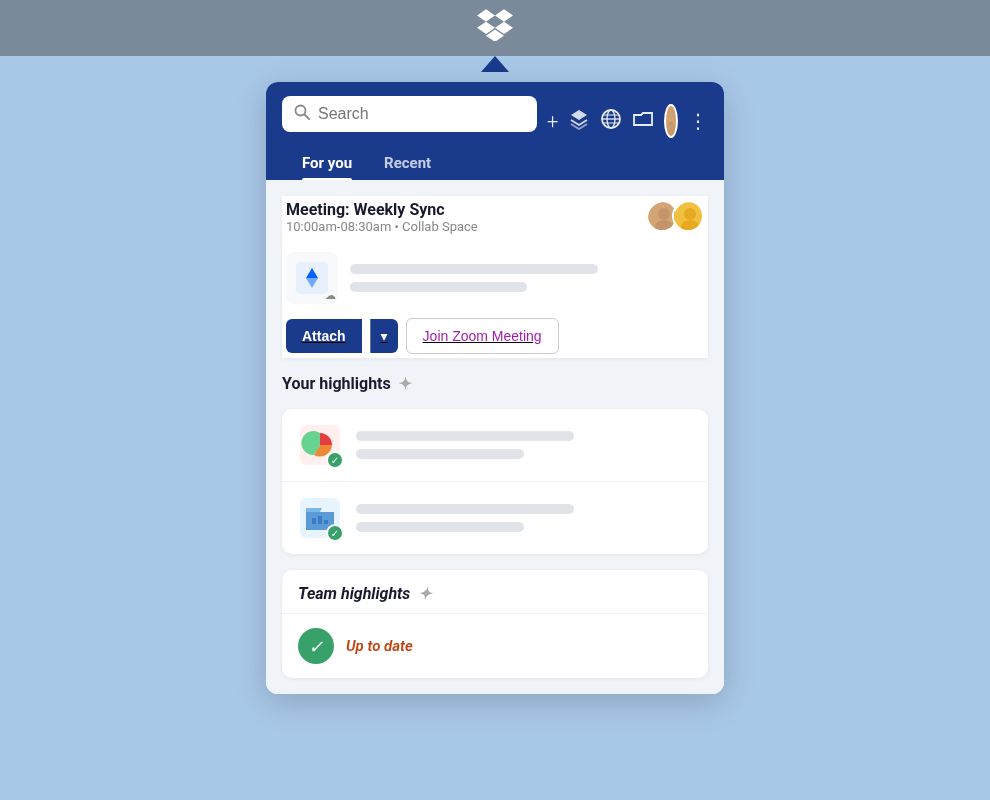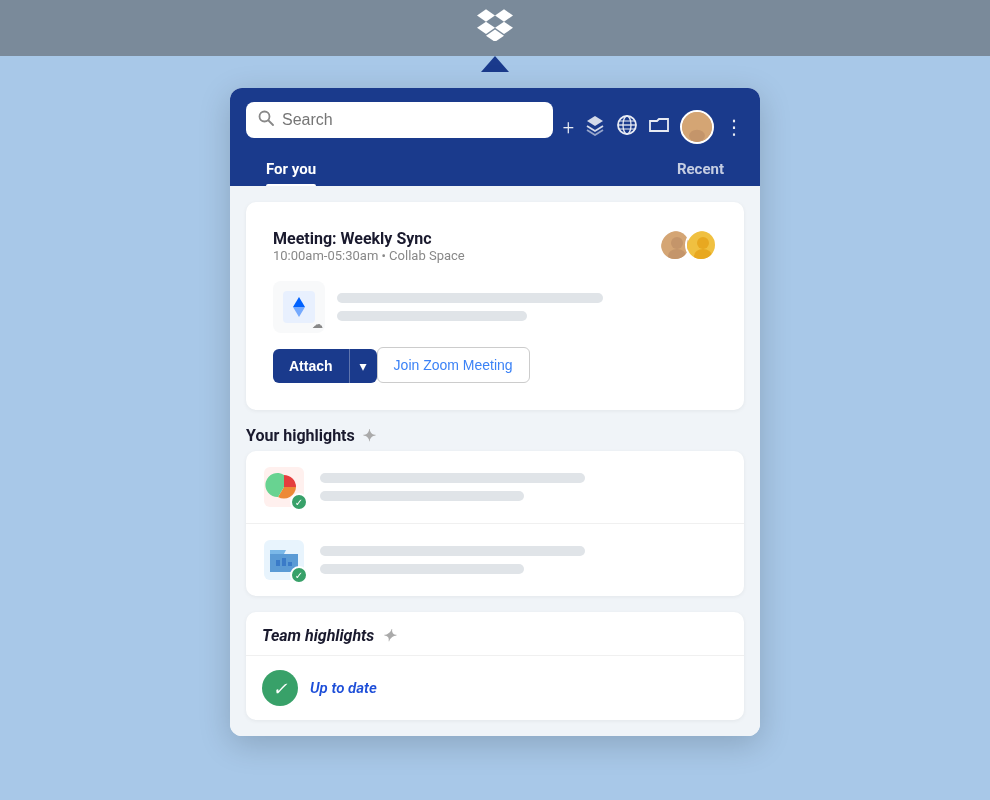--- a/index.html
+++ b/index.html
@@ -32,26 +32,26 @@
     .popup-arrow {
       width: 0;
       height: 0;
       border-left: 14px solid transparent;
       border-right: 14px solid transparent;
       border-bottom: 16px solid #1a3a8c;
       margin-top: 0;
     }
 
     .popup {
-      width: 530px;
+      width: 458px;
       background: white;
       border-radius: 12px;
       overflow: hidden;
       box-shadow: 0 8px 32px rgba(0,0,0,0.18);
-      margin-top: 16px;
+      margin-top: 10px;
     }
 
     .popup-header {
       background-color: #1a3a8c;
       padding: 14px 16px 0 16px;
     }
 
     .search-bar {
       display: flex;
       align-items: center;
@@ -80,21 +80,20 @@
       color: white;
       font-size: 18px;
       cursor: pointer;
       opacity: 0.9;
     }
 
     .nav-tabs {
       display: flex;
       gap: 0;
       padding: 0 4px;
-      justify-content: space-between;
     }
 
     .nav-tab {
       color: rgba(255,255,255,0.75);
       font-size: 15px;
       padding: 8px 16px;
       cursor: pointer;
       position: relative;
       font-weight: 700;
     }
@@ -129,22 +128,22 @@
     .popup-body {
       background: #f0f4f8;
       padding: 16px;
       display: flex;
       flex-direction: column;
       gap: 16px;
     }
 
     .meeting-card {
       background: white;
-      border-radius: 10px;
-      padding: 27px;
+      border-radius: 0;
+      padding: 4px;
       box-shadow: 0 1px 4px rgba(0,0,0,0.06);
     }
 
     .meeting-header {
       display: flex;
       justify-content: space-between;
       align-items: flex-start;
       margin-bottom: 4px;
     }
 
@@ -229,21 +228,23 @@
       height: 10px;
       background: #e0e4e8;
       border-radius: 5px;
     }
 
     .file-line.long { width: 70%; }
     .file-line.medium { width: 50%; }
 
     .meeting-actions {
       display: flex;
-      align-items: flex-end;
+      align-items: center;
+      gap: 8px;
+      text-decoration: underline;
     }
 
     .attach-btn {
       background: #1a3a8c;
       color: white;
       border: none;
       border-radius: 6px 0 0 6px;
       padding: 9px 16px;
       font-size: 14px;
       font-weight: 600;
@@ -256,37 +257,37 @@
       border: none;
       border-radius: 0 6px 6px 0;
       padding: 9px 10px;
       font-size: 14px;
       cursor: pointer;
       border-left: 1px solid rgba(255,255,255,0.3);
     }
 
     .zoom-btn {
       background: white;
-      color: #3b82f6;
+      color: #a21caf;
       border: 1.5px solid #ccc;
       border-radius: 6px;
       padding: 9px 16px;
       font-size: 14px;
       font-weight: 500;
       cursor: pointer;
     }
 
     .section-label {
       font-size: 16px;
       font-weight: 700;
       color: #1a1a2e;
       display: flex;
       align-items: center;
       gap: 8px;
-      padding: 0 0 6px 0;
+      padding: 0 0 16px 0;
     }
 
     .sparkle-icon {
       color: #aaa;
       font-size: 16px;
     }
 
     .highlights-list {
       background: white;
       border-radius: 10px;
@@ -378,21 +379,21 @@
       align-items: center;
       justify-content: center;
       font-size: 18px;
       color: white;
       flex-shrink: 0;
     }
 
     .uptodate-text {
       font-size: 15px;
       font-weight: 600;
-      color: #1d4ed8;
+      color: #c2410c;
     }
   </style>
 </head>
 <body>
 
 <div class="top-bar">
   <div class="dropbox-logo">
     <svg width="36" height="32" viewBox="0 0 32 28" fill="none" xmlns="http://www.w3.org/2000/svg">
       <path d="M8 0L0 5.5L8 11L16 5.5L8 0Z" fill="white"></path>
       <path d="M24 0L16 5.5L24 11L32 5.5L24 0Z" fill="white"></path>
@@ -462,21 +463,21 @@
       </div>
     </div>
   </div>
 
   <div class="popup-body">
 
     <div class="meeting-card">
       <div class="meeting-header">
         <div>
           <div class="meeting-title">Meeting: Weekly Sync</div>
-          <div class="meeting-time">10:00am-05:30am • Collab Space</div>
+          <div class="meeting-time">10:00am-08:30am • Collab Space</div>
         </div>
         <div class="meeting-avatars">
           <div style="width:32px;height:32px;border-radius:50%;overflow:hidden;border:2px solid white;">
             <svg width="32" height="32" viewBox="0 0 32 32">
               <circle cx="16" cy="16" r="16" fill="#d4a574"></circle>
               <circle cx="16" cy="12" r="6" fill="#c4956a"></circle>
               <ellipse cx="16" cy="25" rx="9" ry="7" fill="#c4956a"></ellipse>
             </svg>
           </div>
           <div style="width:32px;height:32px;border-radius:50%;overflow:hidden;border:2px solid white;margin-left:-6px;">

